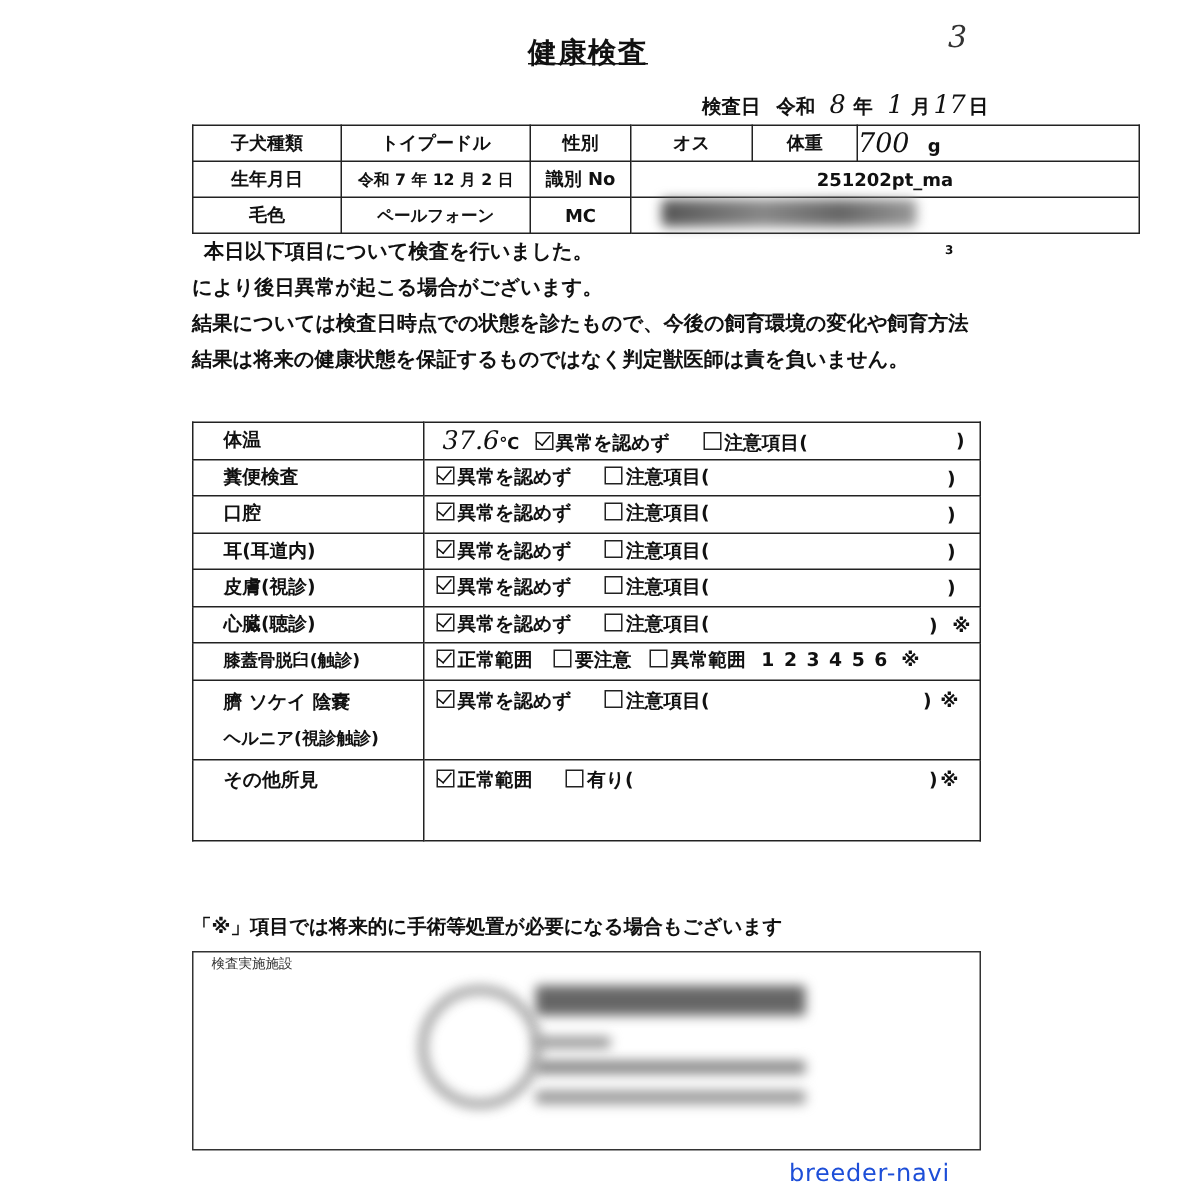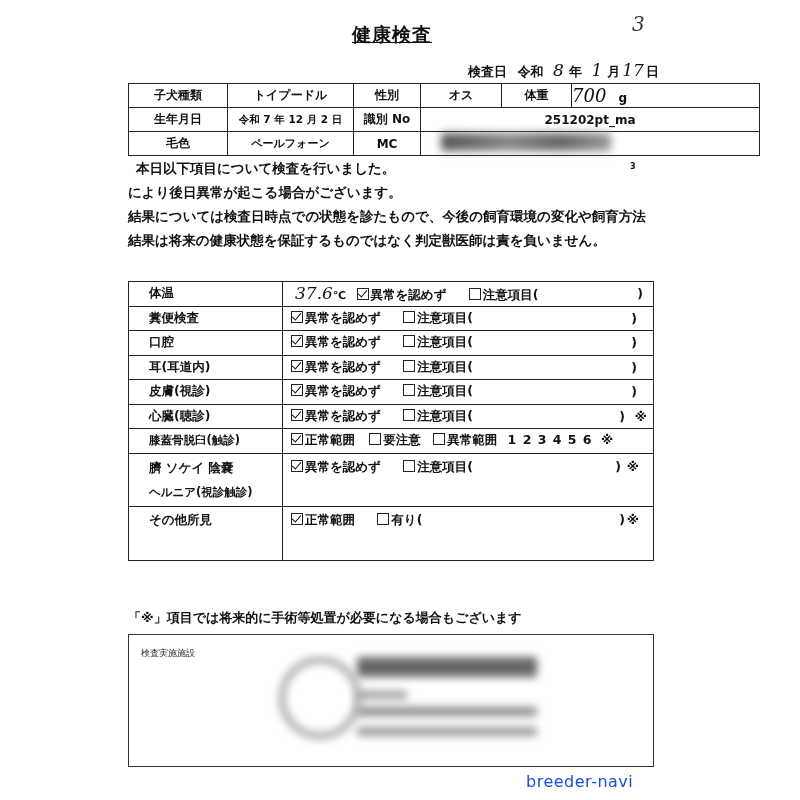--- a/index.html
+++ b/index.html
@@ -25,21 +25,21 @@
   .exam td.val { padding-left:8px; white-space:nowrap; position:relative; }
   .cb { display:inline-block; width:10px; height:10px; border:1.3px solid #222; vertical-align:-1px; margin-right:2px; position:relative; }
   .cb.checked::after { content:""; position:absolute; left:2px; top:-1px; width:4px; height:8px; border-right:1.6px solid #111; border-bottom:1.6px solid #111; transform:rotate(40deg); }
   .gap { display:inline-block; width:18px; }
   .paren-close { position:absolute; right:16px; top:4px; }
   .paren-close.wide { right:28px; }
   .mark { position:absolute; right:6px; top:4px; }
   .temp-hw { font-family:"DejaVu Serif", serif; font-style:italic; font-weight:normal; font-size:17px; }
   .footnote { left:128px; top:609px; font-size:13px; font-weight:bold; white-space:nowrap; }
   .facility { left:128px; top:634px; width:524px; height:131px; border:1.3px solid #333; }
-  .facility-label { left:12px; top:12px; font-size:9px; font-weight:normal; color:#333; }
+  .facility-label { left:12px; top:1px; font-size:9px; font-weight:normal; color:#333; }
   .seal { left:150px; top:22px; width:70px; height:70px; border-radius:50%; border:6px solid #777; filter:blur(4px); opacity:0.7; }
   .bl { background:#666; filter:blur(4px); border-radius:2px; }
   .watermark { left:526px; top:772px; font-size:16px; color:#1d4ed8; letter-spacing:0.5px; }
 </style>
 </head>
 <body>
 
 <div class="abs title">健康検査</div>
 <div class="abs page-num">3</div>
 

